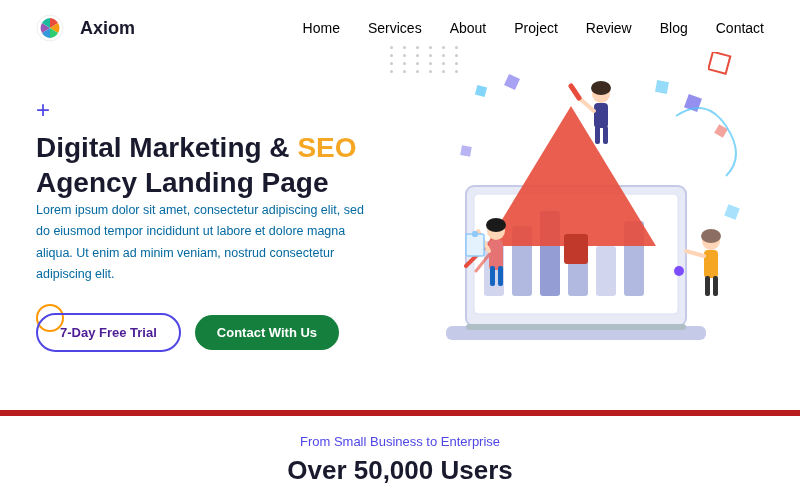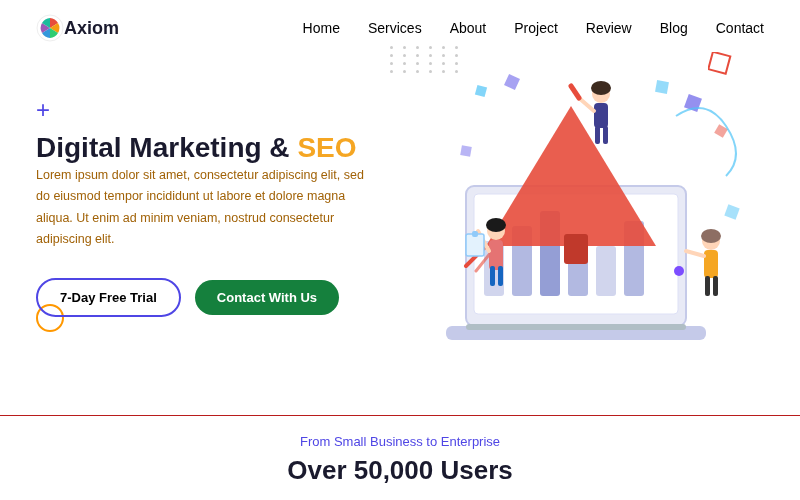--- a/index.html
+++ b/index.html
@@ -17,21 +17,21 @@
       display: flex;
       align-items: center;
       justify-content: space-between;
       padding: 14px 36px;
       position: relative;
       z-index: 10;
     }
     .logo {
       display: flex;
       align-items: center;
-      gap: 0;
+      gap: 16px;
       font-weight: 700;
       font-size: 18px;
       color: #1a1a2e;
     }
     .logo-icon {
       width: 28px;
       height: 28px;
     }
     .nav-links {
       display: flex;
@@ -77,36 +77,36 @@
       font-weight: 800;
       color: #1a1a2e;
       line-height: 1.25;
     }
     .hero-title .seo-highlight {
       color: #f5a623;
     }
 
     .hero-desc {
       font-size: 12.5px;
-      color: #a16207;
+      color: #0369a1;
       line-height: 1.7;
       max-width: 340px;
       margin-bottom: 28px;
     }
 
     .hero-buttons {
       display: flex;
       gap: 14px;
       align-items: center;
     }
     .btn-outline {
       padding: 10px 22px;
       border: 2px solid #4f46e5;
       border-radius: 25px;
-      color: #000000;
+      color: #4c1d95;
       font-size: 13px;
       font-weight: 600;
       background: transparent;
       cursor: pointer;
     }
     .btn-solid {
       padding: 10px 22px;
       border: none;
       border-radius: 25px;
       background: #15803d;
@@ -192,20 +192,21 @@
 </div>
 
 <section class="hero">
 
   <div class="circle-orange"></div>
 
   <div class="hero-left">
     <span class="plus-icon">+</span>
     <h1 class="hero-title">
       <span>Digital Marketing &amp; </span><span class="seo-highlight">SEO</span><br>
+      <span>Agency Landing Page</span>
     </h1>
     <p class="hero-desc">Lorem ipsum dolor sit amet, consectetur adipiscing elit, sed do eiusmod tempor incididunt ut labore et dolore magna aliqua. Ut enim ad minim veniam, nostrud consectetur adipiscing elit.</p>
     <div class="hero-buttons">
       <button class="btn-outline">7-Day Free Trial</button>
       <button class="btn-solid">Contact With Us</button>
     </div>
   </div>
 
   <div class="hero-right">
     
@@ -302,16 +303,16 @@
     <span style="width: 3px; height: 3px; background: rgb(204, 204, 204); border-radius: 50%; display: block;"></span>
     <span style="width: 3px; height: 3px; background: rgb(204, 204, 204); border-radius: 50%; display: block;"></span>
     <span style="width: 3px; height: 3px; background: rgb(204, 204, 204); border-radius: 50%; display: block;"></span>
     <span style="width: 3px; height: 3px; background: rgb(204, 204, 204); border-radius: 50%; display: block;"></span>
     <span style="width: 3px; height: 3px; background: rgb(204, 204, 204); border-radius: 50%; display: block;"></span>
     <span style="width: 3px; height: 3px; background: rgb(204, 204, 204); border-radius: 50%; display: block;"></span>
     <span style="width: 3px; height: 3px; background: rgb(204, 204, 204); border-radius: 50%; display: block;"></span>
     <span style="width: 3px; height: 3px; background: rgb(204, 204, 204); border-radius: 50%; display: block;"></span>
 </div>
 
-<div style="position:absolute; bottom:0; left:0; right:0; text-align:center; padding:18px 0 14px; border-top:1px solid #b91c1c; background:#fff;">
+<div style="position:absolute; bottom:0; left:0; right:0; text-align:center; padding:18px 0 14px; border-top:6px solid #b91c1c; background:#fff;">
   <p style="color:#4f46e5; font-size:13px; font-weight:500; margin-bottom:6px;">From Small Business to Enterprise</p>
   <h2 style="font-size:26px; font-weight:800; color:#1a1a2e;">Over 50,000 Users</h2>
 </div>
 
 </body></html>

